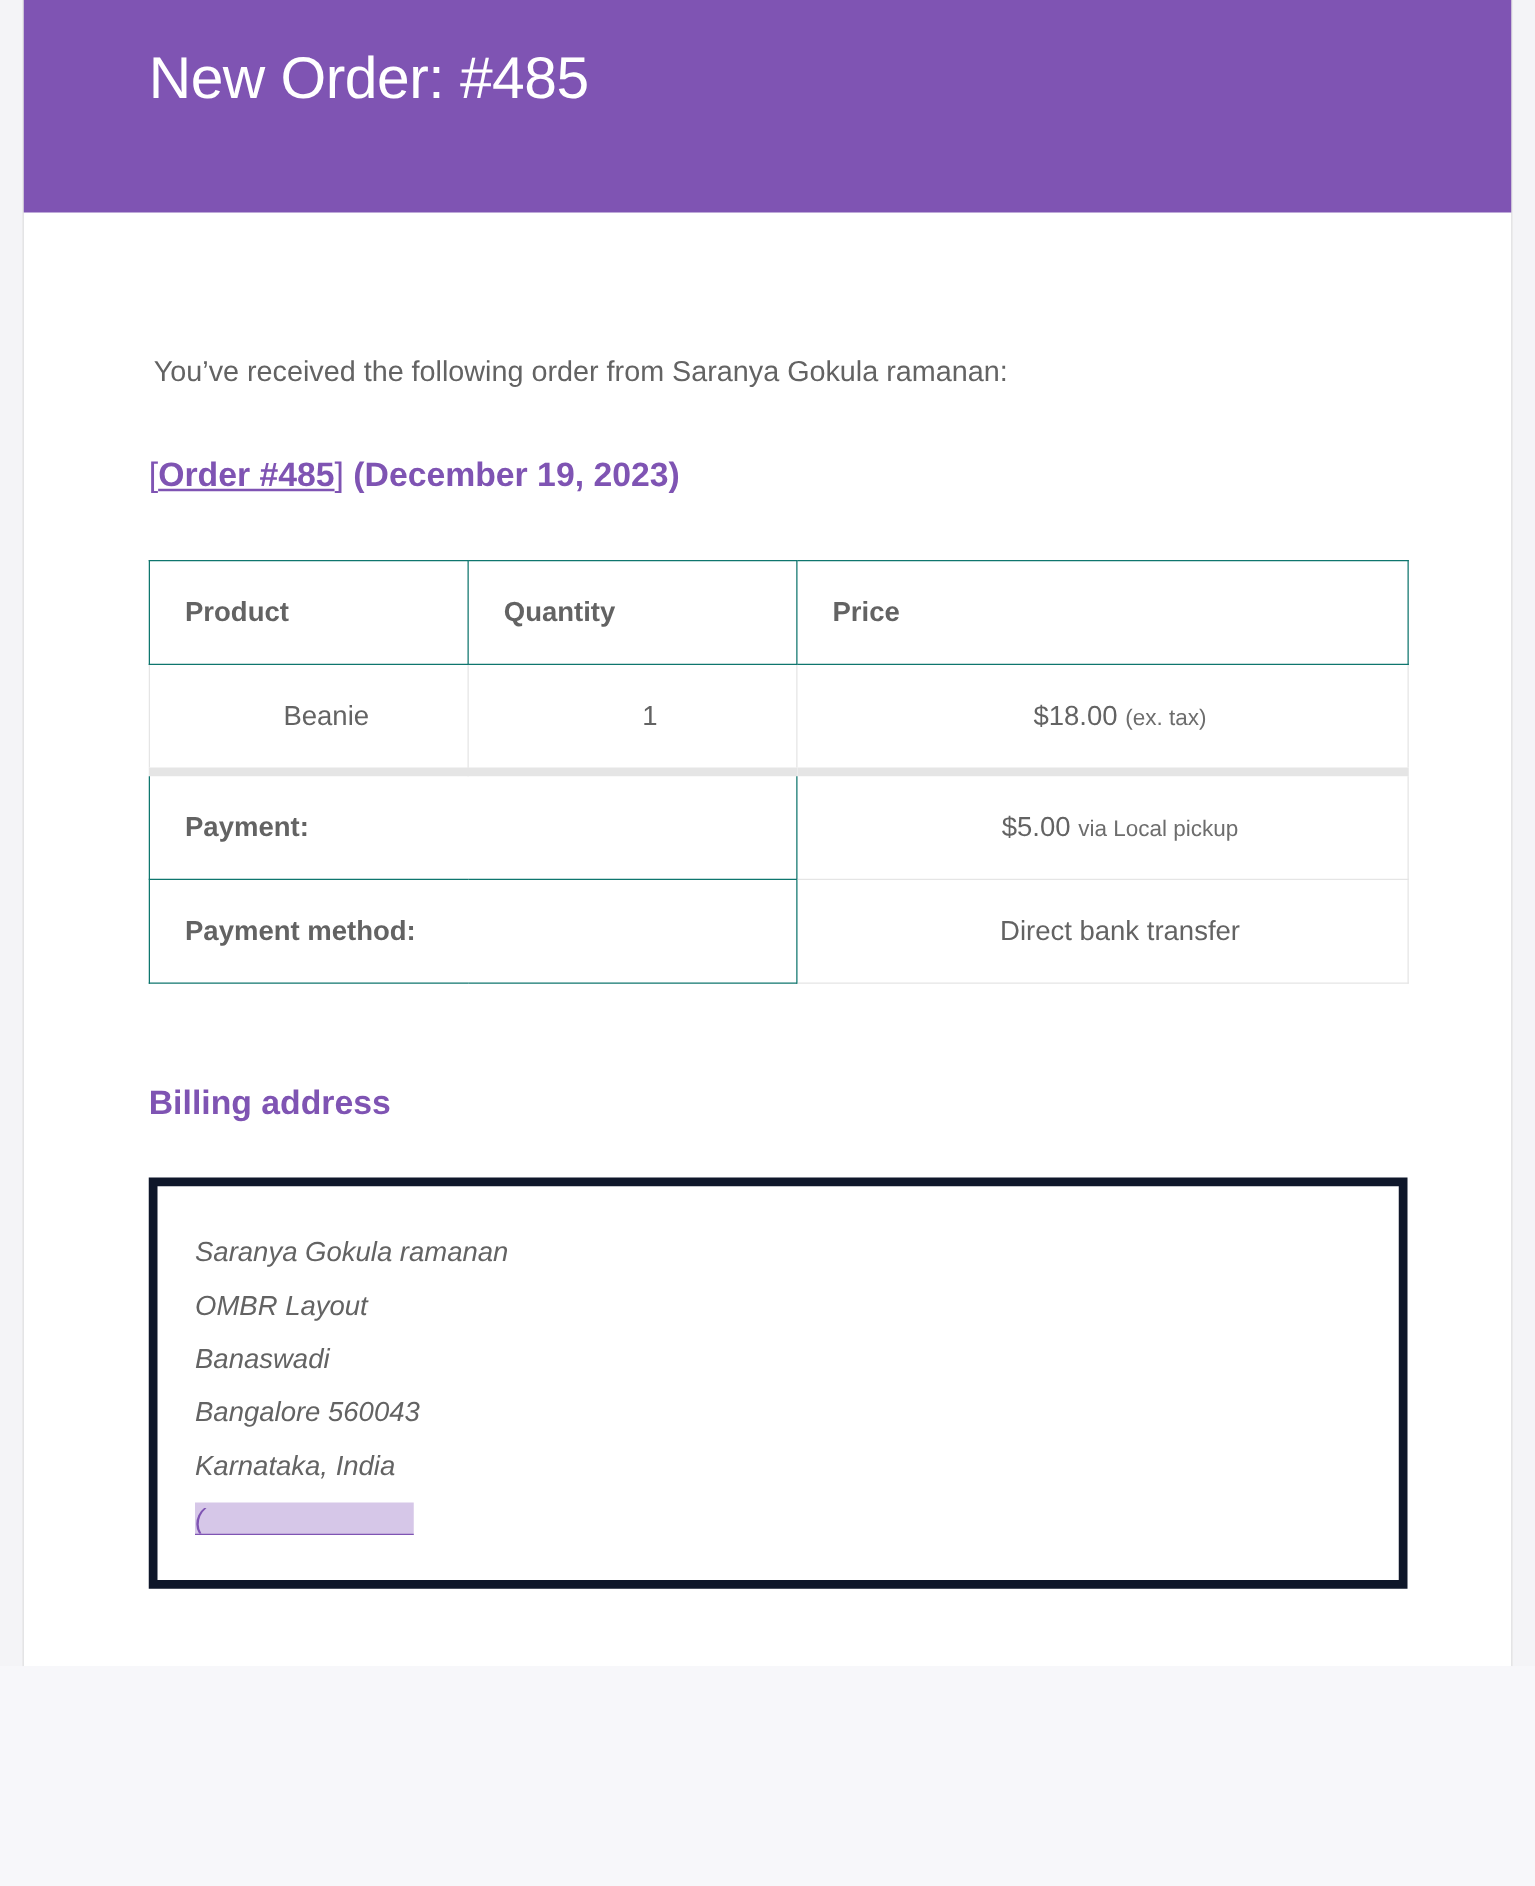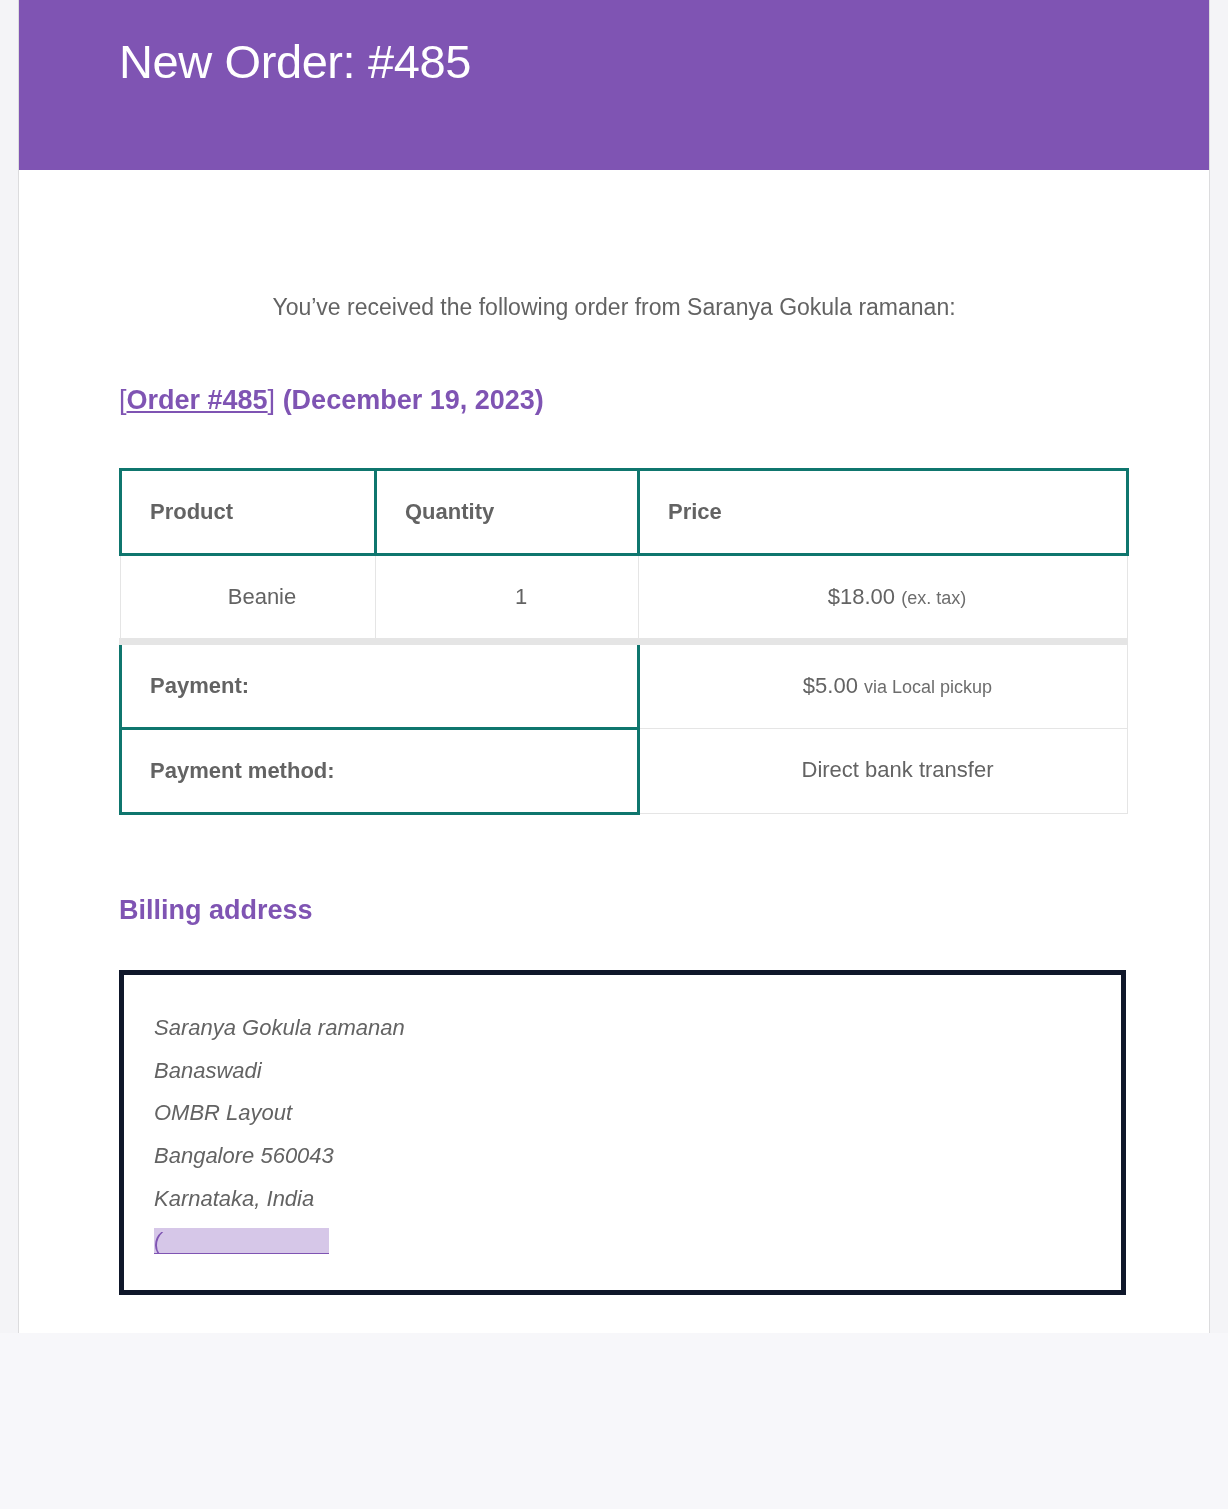--- a/index.html
+++ b/index.html
@@ -39,26 +39,25 @@
     font-size: 47px;
     font-weight: normal;
     line-height: 1.2;
     letter-spacing: -0.4px;
   }
   
   .email-body {
     padding: 0 100px 0 100px;
   }
   .intro-text {
-    margin: 14px;
+    margin: 4px;
     padding-top: 106px;
     font-size: 23px;
     line-height: 1.5;
     color: #636363;
-    text-align: center;
   }
   .order-line {
     margin: 0;
     padding-top: 44px;
     font-size: 27px;
     font-weight: bold;
     color: #7f54b3;
     line-height: 1.3;
   }
   .order-link {
@@ -84,21 +83,21 @@
     border: 1px solid #e5e5e5;
   }
   .order-table col.c1 { width: 255px; }
   .order-table col.c2 { width: 263px; }
   .order-table col.c3 { width: 489px; }
   .order-table th {
     text-align: left;
     font-weight: bold;
     color: #636363;
     padding: 28px 0 28px 28px;
-    border: 3px solid #0f766e;
+    border: 1px solid #0f766e;
     font-size: 22px;
     vertical-align: top;
   }
   .order-table td {
     text-align: center;
     padding: 28px 0 28px 28px;
     border: 1px solid #e5e5e5;
     vertical-align: top;
     font-size: 22px;
     margin-top: 30px;
@@ -119,21 +118,21 @@
     margin: 0;
     padding-top: 78px;
     font-size: 27px;
     font-weight: bold;
     color: #7f54b3;
     line-height: 1.3;
   }
   .address-box {
     margin-top: 42px;
     width: 1007px;
-    border: 5px solid #0f172a;
+    border: 7px solid #0f172a;
     padding: 32px 0 26px 30px;
   }
   .address-text {
     font-style: italic;
     font-size: 22px;
     line-height: 1.95;
     color: #636363;
   }
   .address-line { display: block; }
   .redacted {
@@ -213,22 +212,22 @@
             </td>
           </tr>
         </tfoot>
       </table>
 
       <h2 class="address-heading">Billing address</h2>
 
       <div class="address-box">
         <div class="address-text">
           <span class="address-line">Saranya Gokula ramanan</span>
+          <span class="address-line">OMBR Layout</span>
           <span class="address-line">Banaswadi</span>
-          <span class="address-line">OMBR Layout</span>
           <span class="address-line">Bangalore 560043</span>
           <span class="address-line">Karnataka, India</span>
           <span class="address-line"><span class="redacted">(</span></span>
         </div>
       </div>
 
     </div>
   </div>
 </div>
 

